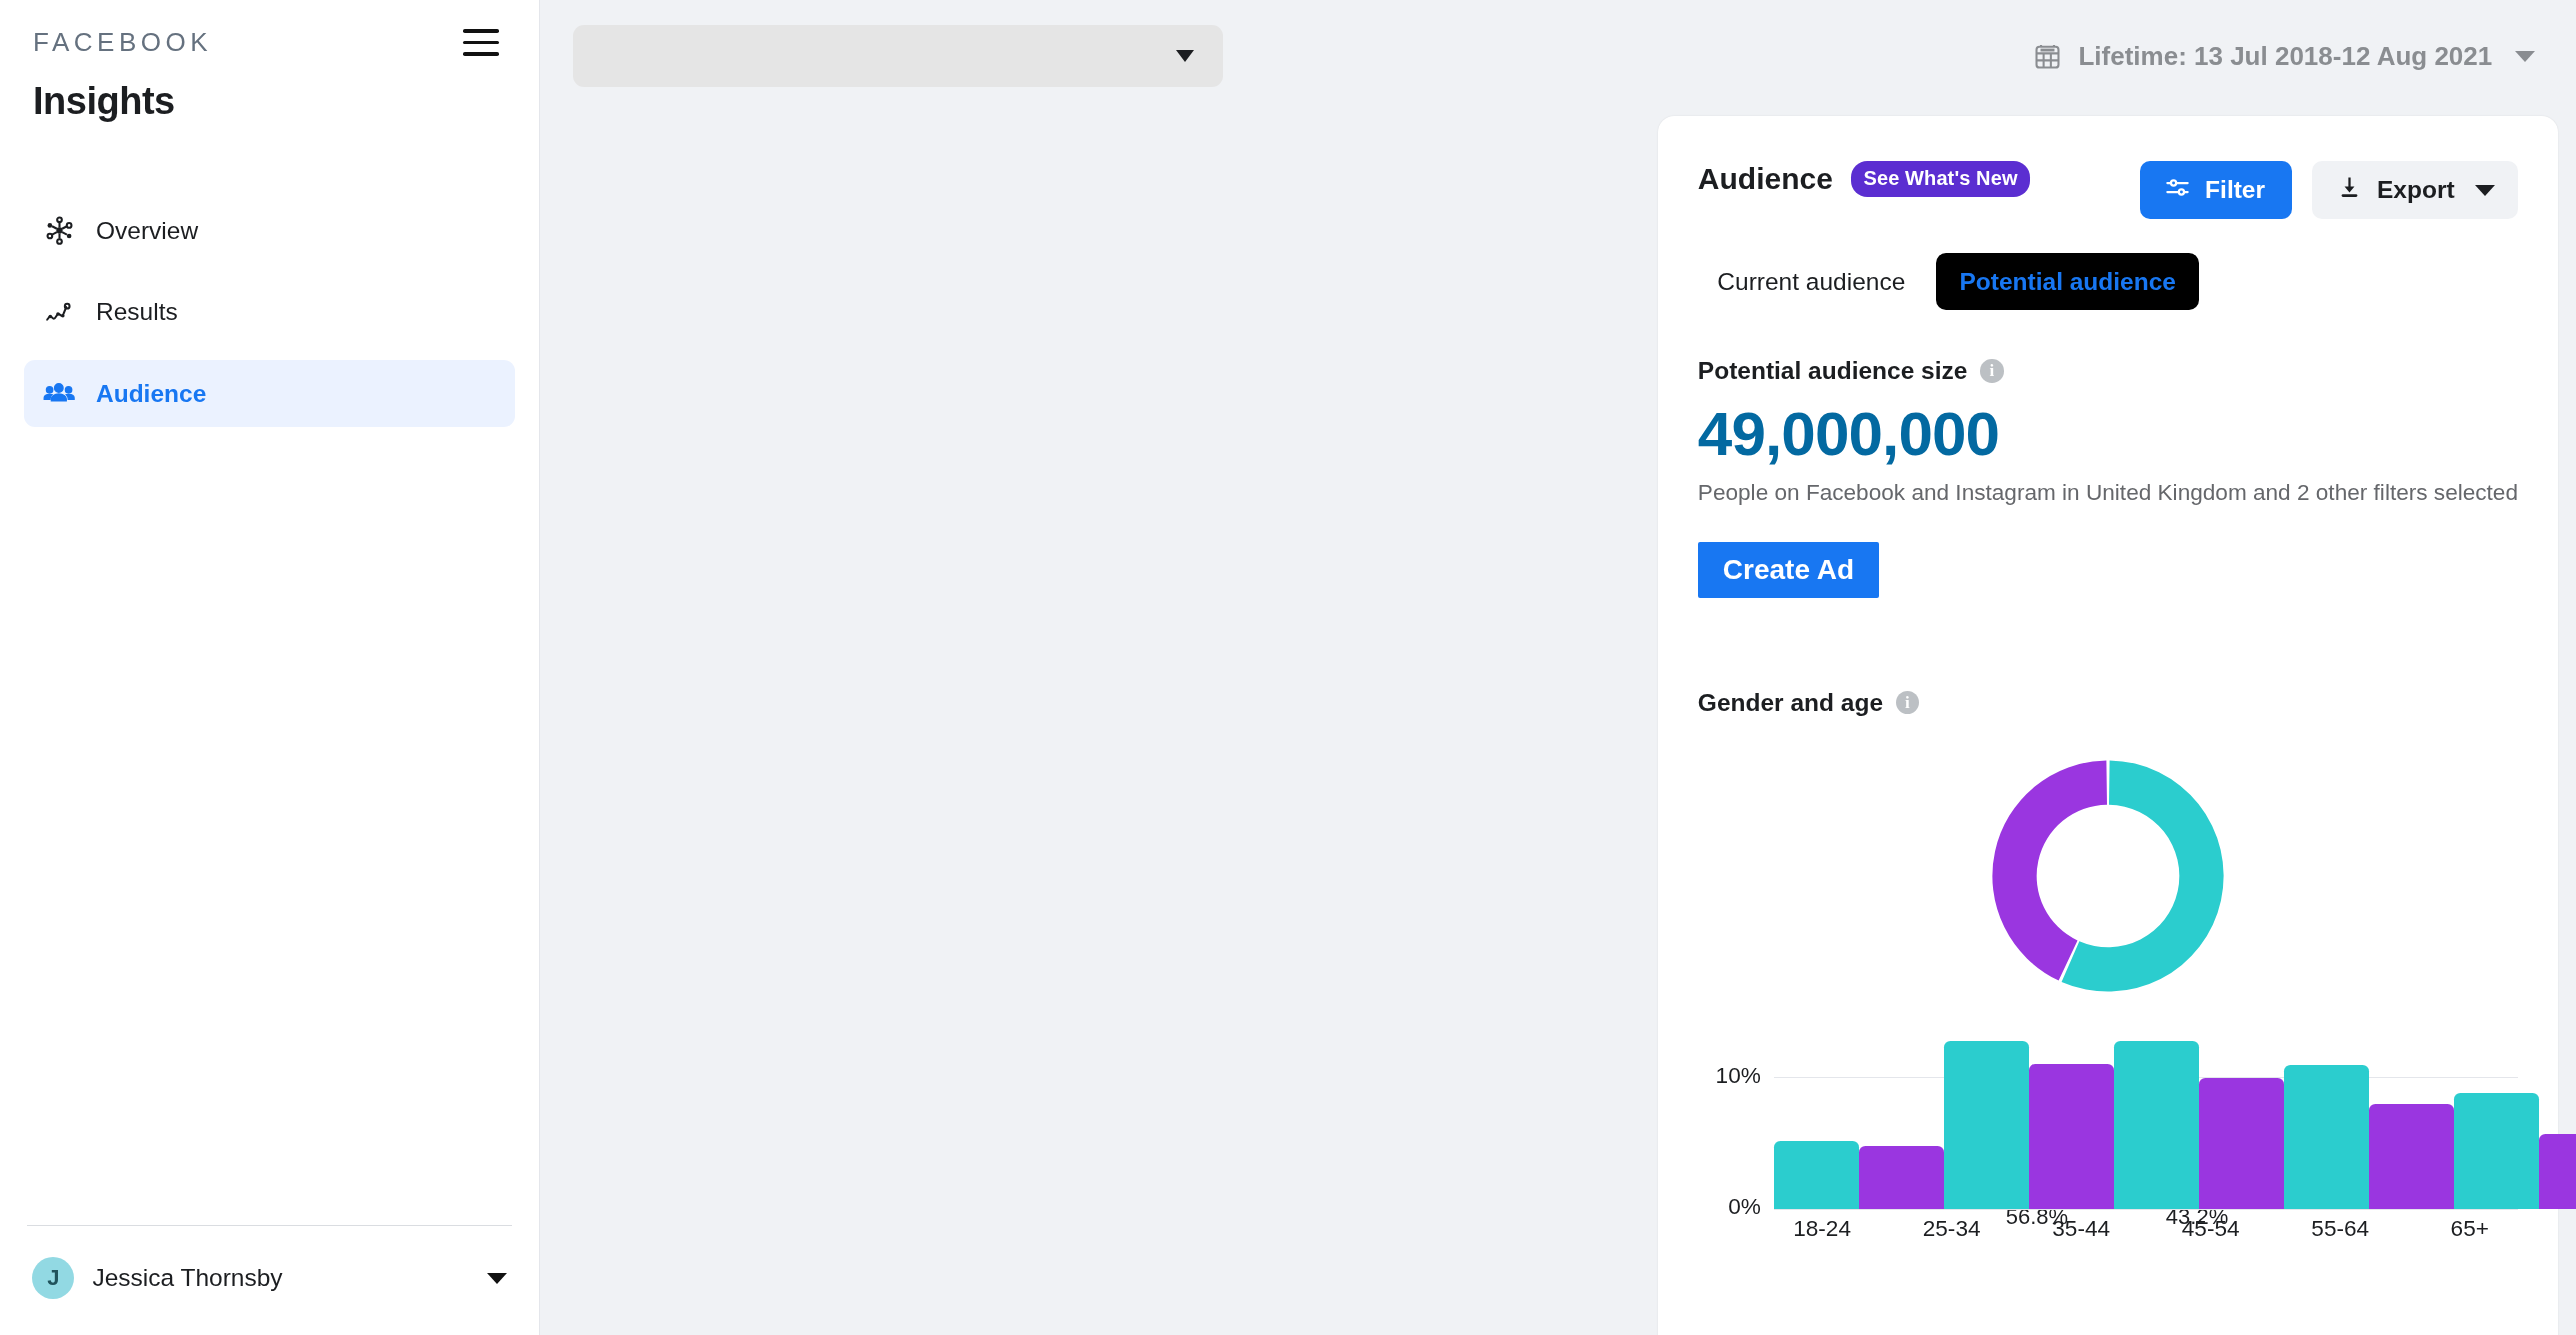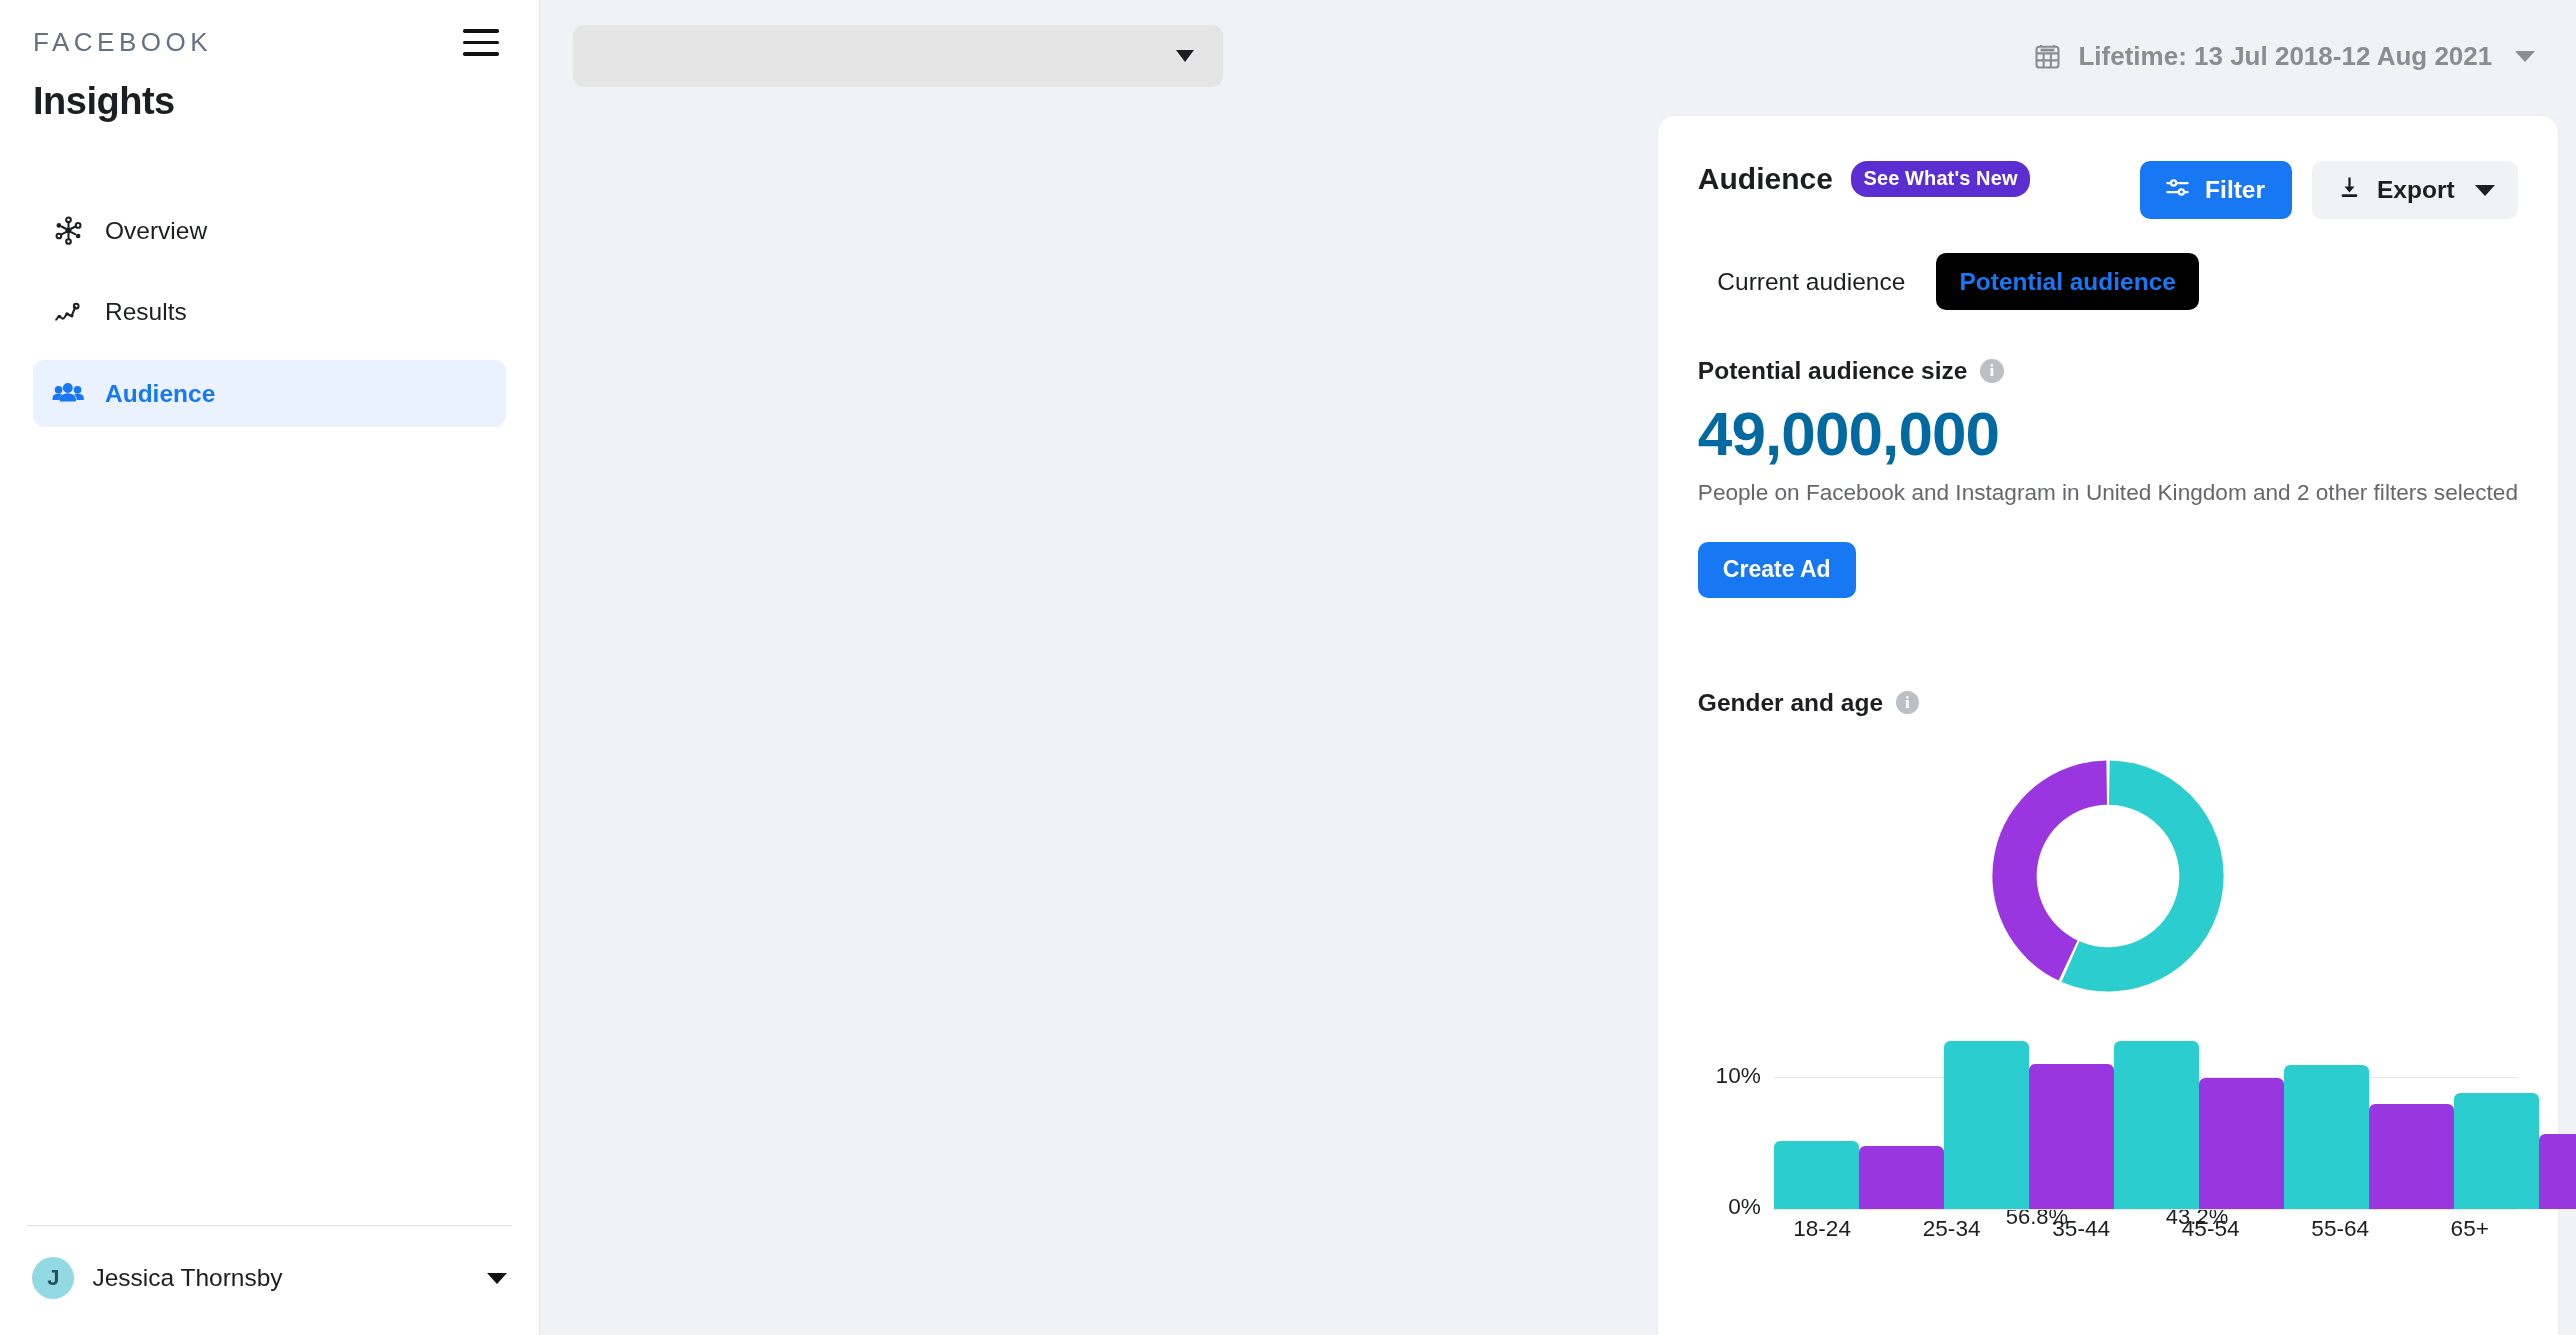--- a/index.html
+++ b/index.html
@@ -21,21 +21,21 @@
   .sb-top { padding: 27px 33px 0 33px; }
   .sb-brandrow { display: flex; align-items: center; justify-content: space-between; gap: 48px; }
   .sb-brand {
     font-size: 26px; letter-spacing: 4.5px; color: #65717f;
     font-weight: 400;
   }
   .hamburger { width: 36px; height: 27px; display: flex; flex-direction: column; justify-content: space-between; cursor: pointer; margin-right: 7.2px;}
   .hamburger span { display: block; height: 3.6px; background: #111; border-radius: 1.8px; }
   .sb-title { font-size: 38px; font-weight: bold; color: #1c1e21; margin-top: 22px; letter-spacing: -0.5px;}
 
-  .sb-nav { margin-top: 74px; padding: 0 33px; }
+  .sb-nav { margin-top: 74px; padding: 0 24px; }
   .sb-item {
     display: flex; align-items: center; gap: 20px;
     height: 67px; padding: 0 18px; border-radius: 11px;
     color: #1c1e21; font-size: 24.5px; cursor: pointer;
     margin-bottom: 14.5px;
   }
   .sb-item .sb-ico { width: 34px; height: 34px; display: flex; align-items: center; justify-content: center; flex: 0 0 34px;}
   .sb-item.active { background: #ebf2ff; color: #1877f2; font-weight: bold; }
   .sb-item.active .sb-ico svg { stroke: #1877f2; fill: #1877f2; }
 
@@ -108,22 +108,22 @@
   .sec-label { font-size: 24.5px; font-weight: bold; color: #1c1e21; }
   .info-ico {
     width: 23.5px; height: 23.5px; border-radius: 50%; background: #bcc0c4; color: #fff;
     font-size: 17px; font-weight: bold; display: flex; align-items: center; justify-content: center;
     font-family: "Liberation Serif", serif; cursor: pointer;
   }
   .bignum { font-size: 62px; font-weight: bold; color: #0369a1; margin-top: 12.7px; letter-spacing: -0.9px; }
   .subnote { font-size: 22.6px; color: #65676b; margin-top: 11px; }
   .create-ad {
     margin-top: 36px; display: inline-flex; align-items: center; justify-content: center;
-    background: #1877f2; color: #fff; font-size: 23px; font-weight: bold;
-    height: 56px; padding: 0 25px; border-radius: 10px; cursor: pointer;
+    background: #1877f2; color: #fff; font-size: 28px; font-weight: bold;
+    height: 56px; padding: 0 25px; border-radius: 2px; cursor: pointer;
   }
 
   
   .chart-section { padding: 91px 40px 0 40px; }
   .chart-area { position: relative; height: 362px; margin-top: 36px; }
   .donut-wrap { display: flex; justify-content: center; }
   .donut { width: 246px; height: 246px; }
   .bars-wrap { position: relative; margin-top: 25px; height: 187px; }
   .axis-label { position: absolute; left: 0; font-size: 22.6px; color: #1c1e21; width: 63px; text-align: right; }
   .gridline { position: absolute; left: 76px; right: 0; height: 1.8px; background: #e4e6eb; }

